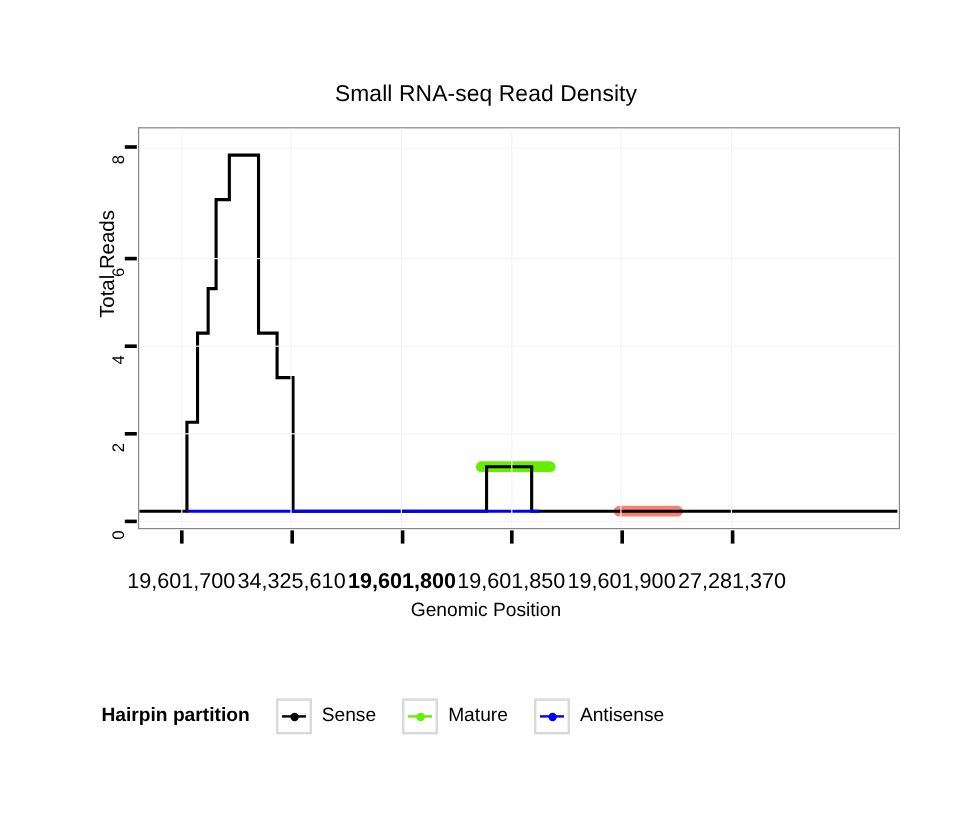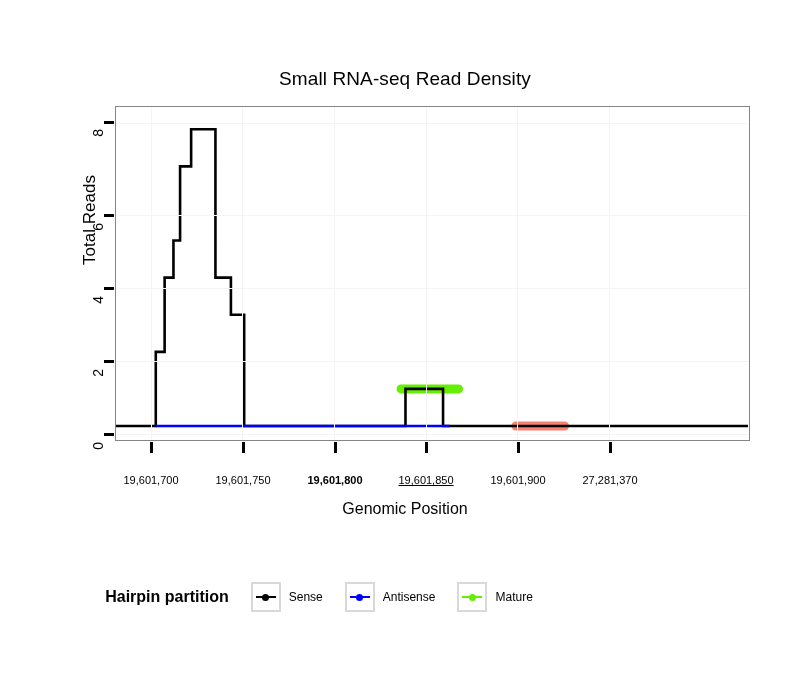--- a/index.html
+++ b/index.html
@@ -26,38 +26,38 @@
     position:absolute;left:-10px;top:210px;width:200px;text-align:center;
     font-size:17px;transform:rotate(-90deg);transform-origin:center center;
   }
   .ytick-label{position:absolute;width:40px;text-align:right;font-size:14px;
     transform:rotate(-90deg);transform-origin:right center;}
   .ytick-mark{position:absolute;width:10px;height:3px;background:#000;}
   
   #xlab{
     position:absolute;left:0;top:500px;width:810px;text-align:center;font-size:16px;
   }
-  .xtick-label{position:absolute;font-size:11px;text-align:center;width:120px;}
+  .xtick-label{position:absolute;font-size:18px;text-align:center;width:120px;}
   .xtick-mark{position:absolute;width:3px;height:11px;background:#000;}
   
   #legend{
     position:absolute;left:0;top:582px;width:660px;
     display:flex;align-items:center;justify-content:center;gap:0px;
   }
   #legend-title{font-size:16px;font-weight:bold;margin-right:22px;}
   .legend-entry{display:flex;align-items:center;margin-right:8px;}
   .legend-key{
     width:30px;height:30px;border:2px solid #d9d9d9;background:#ffffff;
     box-sizing:border-box;display:flex;align-items:center;justify-content:center;
     position:relative;margin-right:8px;
   }
   .legend-key .kline{position:absolute;left:3px;right:3px;height:2px;top:50%;margin-top:-1px;}
   .legend-key .kdot{position:absolute;left:50%;top:50%;width:7px;height:7px;border-radius:50%;
     margin-left:-3.5px;margin-top:-3.5px;}
-  .legend-label{font-size:12px;margin-right:14px;}
+  .legend-label{font-size:16px;margin-right:14px;}
   svg{display:block;}
 </style>
 </head>
 <body>
 
 <div id="figure">
 
   <div id="chart-title">Small RNA-seq Read Density</div>
 
   <div id="ylab">Total Reads</div>
@@ -98,50 +98,50 @@
   </div>
 
   <div class="xtick-mark" style="left:150px;top:442px;"></div>
   <div class="xtick-mark" style="left:242px;top:442px;"></div>
   <div class="xtick-mark" style="left:334px;top:442px;"></div>
   <div class="xtick-mark" style="left:425px;top:442px;"></div>
   <div class="xtick-mark" style="left:517px;top:442px;"></div>
   <div class="xtick-mark" style="left:609px;top:442px;"></div>
 
   <div class="xtick-label" style="left:91px;top:474px;">19,601,700</div>
-  <div class="xtick-label" style="left:183px;top:474px;">19,601,750</div>
+  <div class="xtick-label" style="left:183px;top:474px;">34,325,610</div>
   <div class="xtick-label" style="left:275px;top:474px;font-weight:bold;">19,601,800</div>
-  <div class="xtick-label" style="left:366px;top:474px;text-decoration:underline;">19,601,850</div>
+  <div class="xtick-label" style="left:366px;top:474px;">19,601,850</div>
   <div class="xtick-label" style="left:458px;top:474px;">19,601,900</div>
   <div class="xtick-label" style="left:550px;top:474px;">27,281,370</div>
 
   <div id="xlab">Genomic Position</div>
 
   <div id="legend">
     <div id="legend-title">Hairpin partition</div>
 
     <div class="legend-entry">
       <div class="legend-key">
         <span class="kline" id="key-line-0" style="background: rgb(0, 0, 0);"></span>
           <span class="kdot" id="key-dot-0" style="background: rgb(0, 0, 0);"></span>
       </div>
       <div class="legend-label">Sense</div>
     </div>
 
     <div class="legend-entry">
       <div class="legend-key">
+        <span class="kline" id="key-line-2" style="background: rgb(102, 238, 0);"></span>
+          <span class="kdot" id="key-dot-2" style="background: rgb(102, 238, 0);"></span>
+      </div>
+      <div class="legend-label">Mature</div>
+    </div>
+
+    <div class="legend-entry">
+      <div class="legend-key">
         <span class="kline" id="key-line-1" style="background: rgb(0, 0, 255);"></span>
           <span class="kdot" id="key-dot-1" style="background: rgb(0, 0, 255);"></span>
       </div>
       <div class="legend-label">Antisense</div>
-    </div>
-
-    <div class="legend-entry">
-      <div class="legend-key">
-        <span class="kline" id="key-line-2" style="background: rgb(102, 238, 0);"></span>
-          <span class="kdot" id="key-dot-2" style="background: rgb(102, 238, 0);"></span>
-      </div>
-      <div class="legend-label">Mature</div>
     </div>
 
   </div>
 
 </div>
 
 </body></html>

